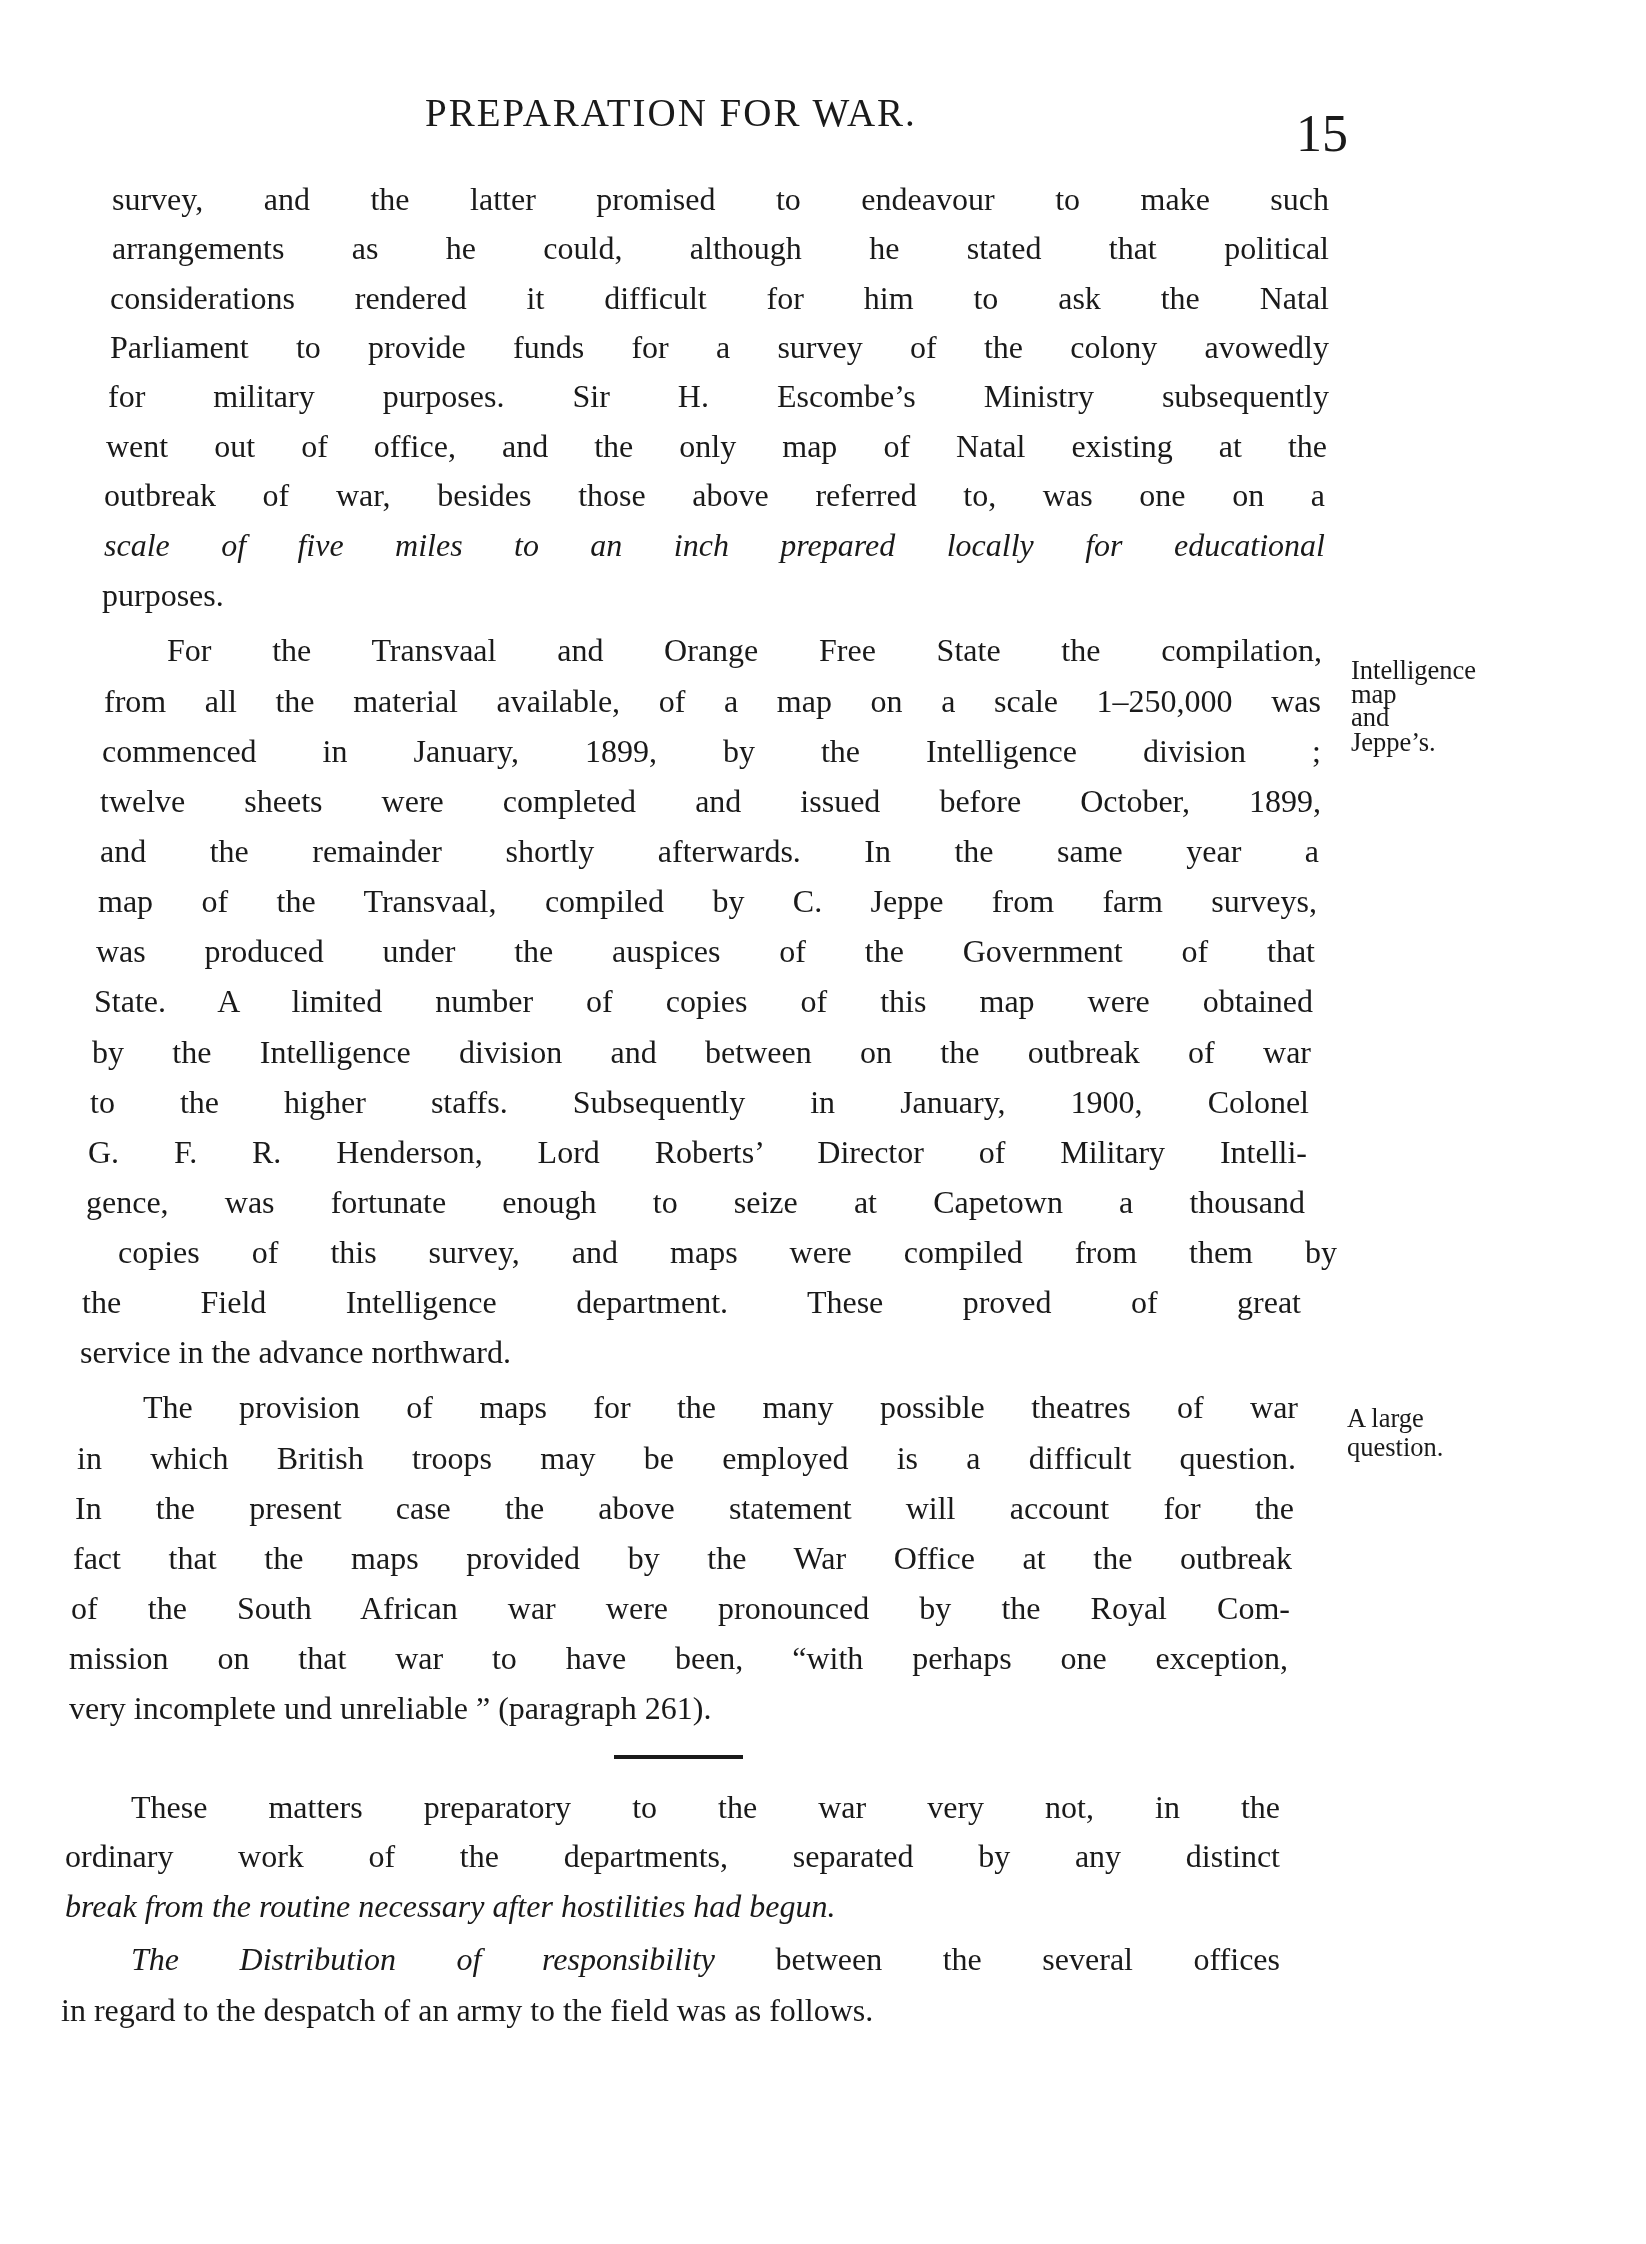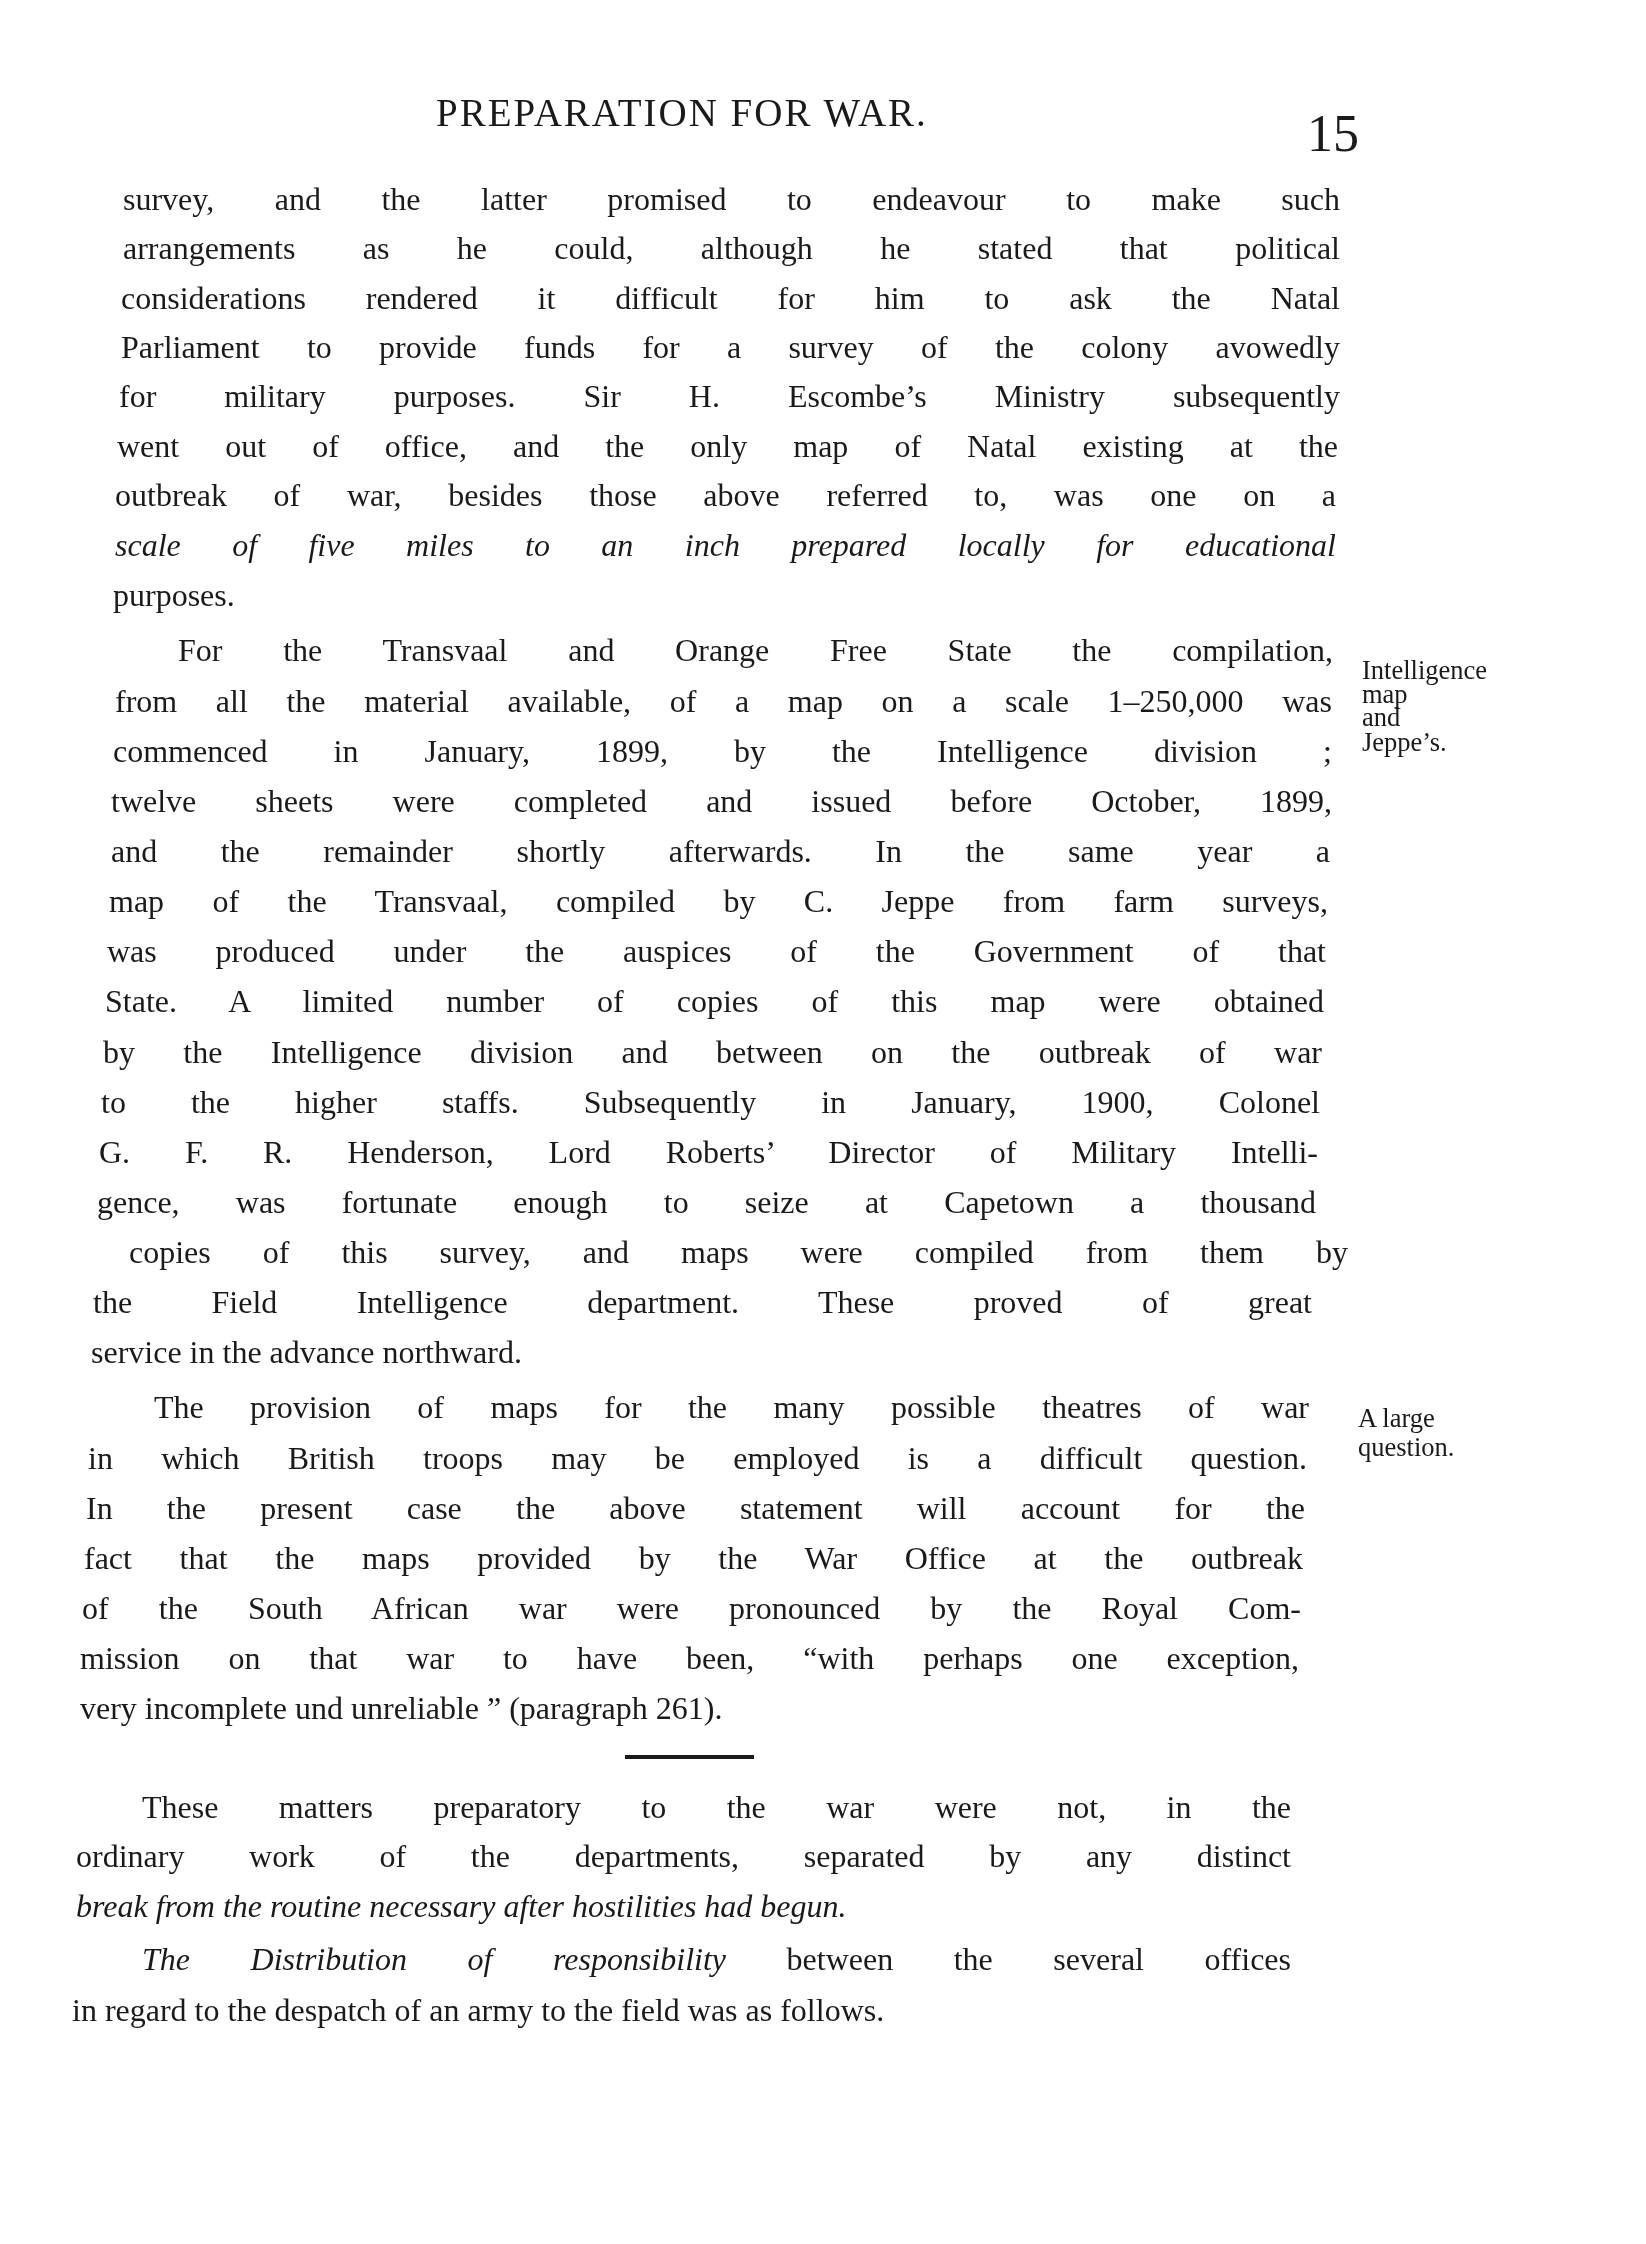--- a/index.html
+++ b/index.html
@@ -4,21 +4,21 @@
   <style>
     html, body { margin: 0; padding: 0; background: #ffffff; }
     body {
       width: 1647px;
       height: 2245px;
       position: relative;
       overflow: hidden;
       font-family: "Liberation Serif", "DejaVu Serif", serif;
       color: #1a1a1a;
     }
-    .page { position: absolute; left: 15px; top: 0; width: 1338px; height: 2245px; padding-left: 8px; }
+    .page { position: absolute; left: 4px; top: 0; width: 1338px; height: 2245px; padding-left: 8px; }
     .running-head {
       position: absolute;
       left: 421px; top: 90px;
       font-size: 39px;
       letter-spacing: 2px;
     }
     .page-number {
       position: absolute;
       left: 1292px; top: 104px;
       font-size: 52px;
@@ -91,21 +91,21 @@
     <div class="line" style="left:71px;top:1485px;width:1219px;">In the present case the above statement will account for the</div>
     <div class="line" style="left:69px;top:1535px;width:1219px;">fact that the maps provided by the War Office at the outbreak</div>
     <div class="line" style="left:67px;top:1585px;width:1219px;">of the South African war were pronounced by the Royal Com-</div>
     <div class="line" style="left:65px;top:1635px;width:1219px;">mission on that war to have been, “with perhaps one exception,</div>
     <div class="line last" style="left:65px;top:1685px;width:1219px;">very incomplete und unreliable ” (paragraph 261).</div>
   </div>
 
   <div class="rule"></div>
 
   <div>
-    <div class="line" style="left:127px;top:1784px;width:1149px;">These matters preparatory to the war were not, in the</div>
+    <div class="line" style="left:127px;top:1784px;width:1149px;">These matters preparatory to the war very not, in the</div>
     <div class="line" style="left:61px;top:1833px;width:1215px;">ordinary work of the departments, separated by any distinct</div>
     <div class="line last" style="left:61px;top:1883px;width:1215px;font-style:italic;">break from the routine necessary after hostilities had begun.</div>
   </div>
 
   <div>
     <div class="line" style="left:127px;top:1936px;width:1149px;"><em>The Distribution of responsibility</em><span> between the several offices</span></div>
     <div class="line last" style="left:57px;top:1987px;width:1219px;">in regard to the despatch of an army to the field was as follows.</div>
   </div>
 
   <div>

